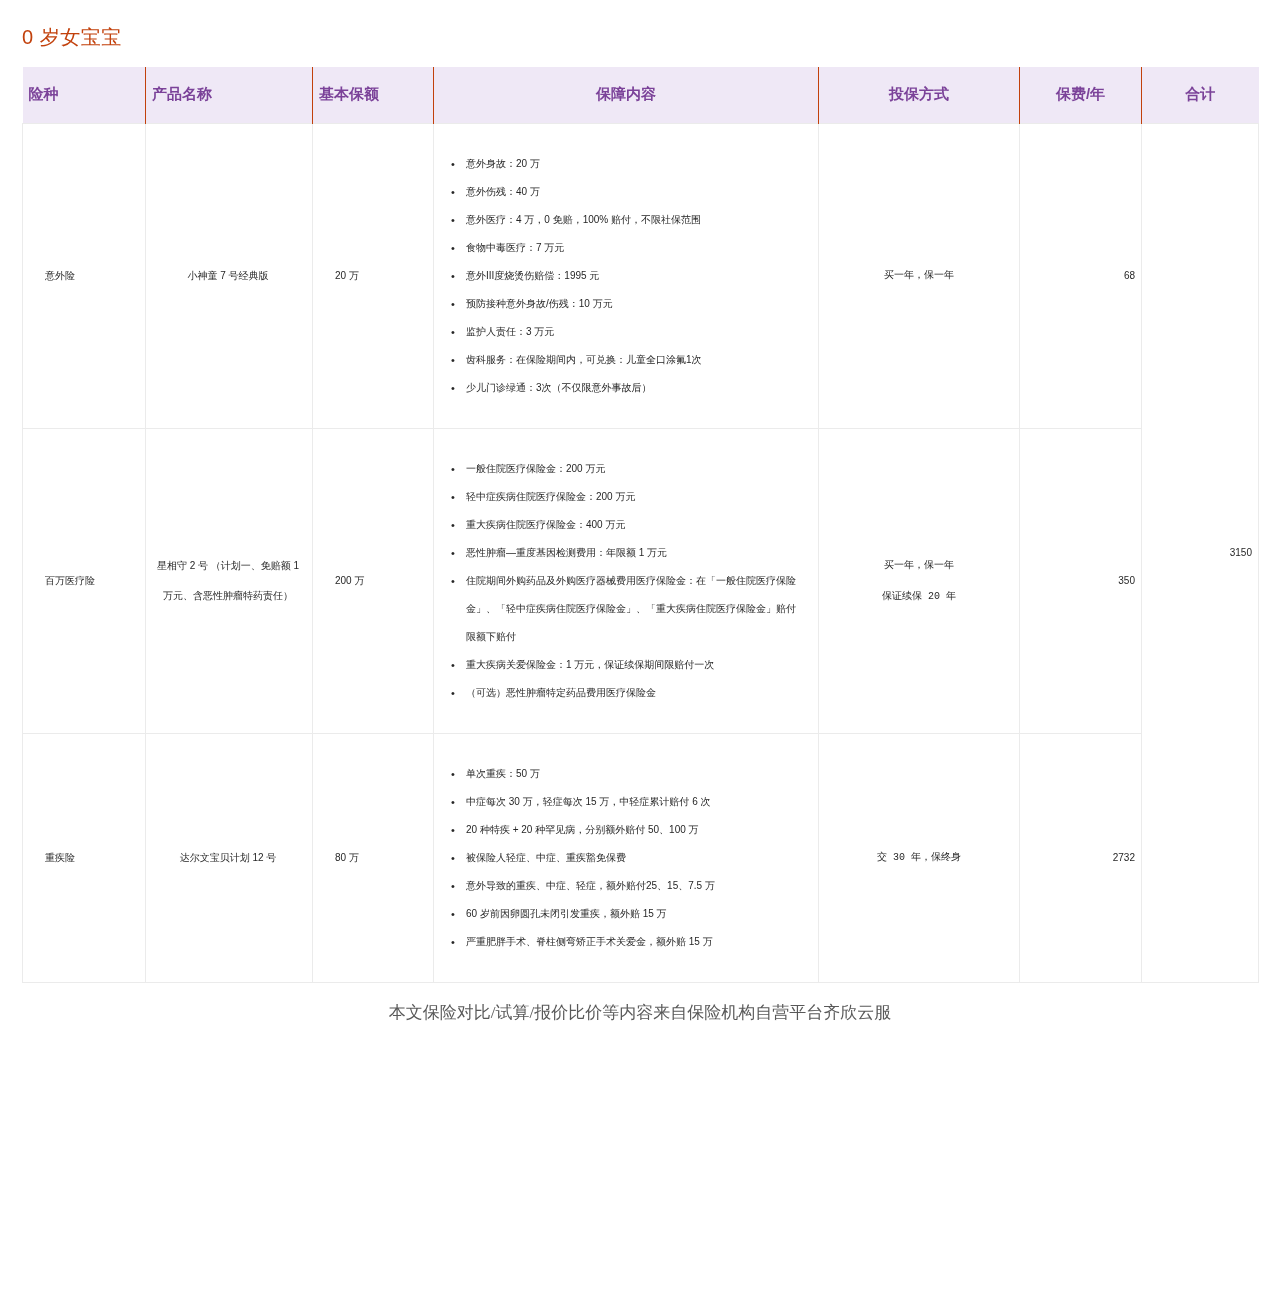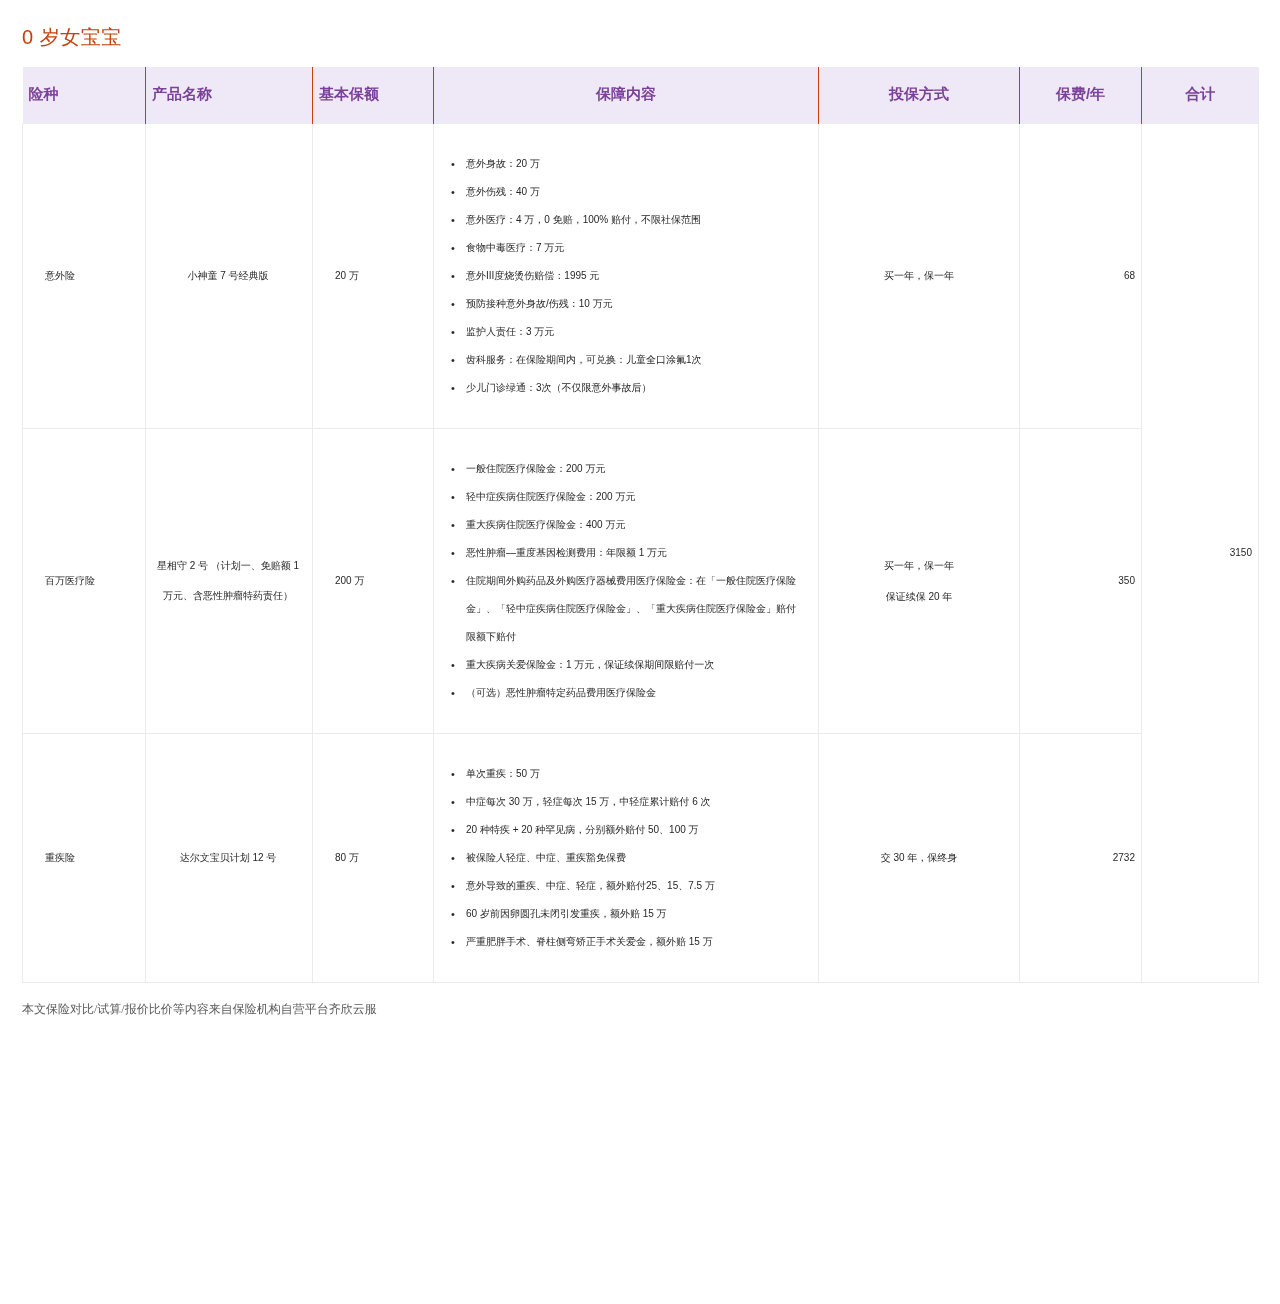--- a/index.html
+++ b/index.html
@@ -57,28 +57,28 @@
   td.cell-benefits li::before {
     content: "\2022";
     position: absolute;
     left: 9px;
     top: 0;
     font-size: 11px;
     line-height: 28px;
     color: #262626;
   }
   td.cell-method { text-align: center; padding: 10px 8px; }
-  td.cell-method .line { line-height: 31px; }
+  td.cell-method .line { line-height: 31px; font-family: Liberation Mono, monospace; }
   td.cell-premium, td.cell-total { text-align: right; padding: 10px 6px; }
   .footer-note {
     width: 1236px;
     margin-top: 18px;
-    text-align: left;
+    text-align: center;
     font-family: "Liberation Serif", "DejaVu Serif", serif;
-    font-size: 12px;
+    font-size: 17px;
     color: #595959;
   }
 </style>
 </head>
 <body>
 
 <div class="page">
   <h1 class="title">0 岁女宝宝</h1>
 
   <table class="cmp">

